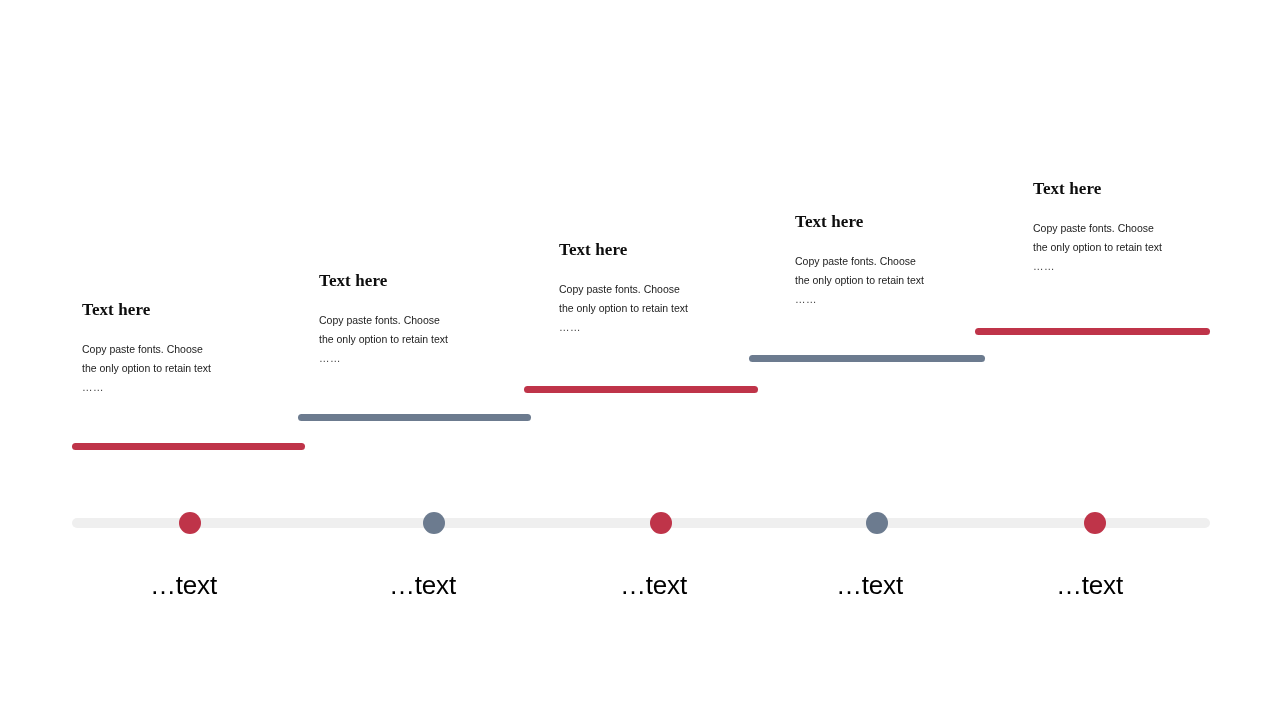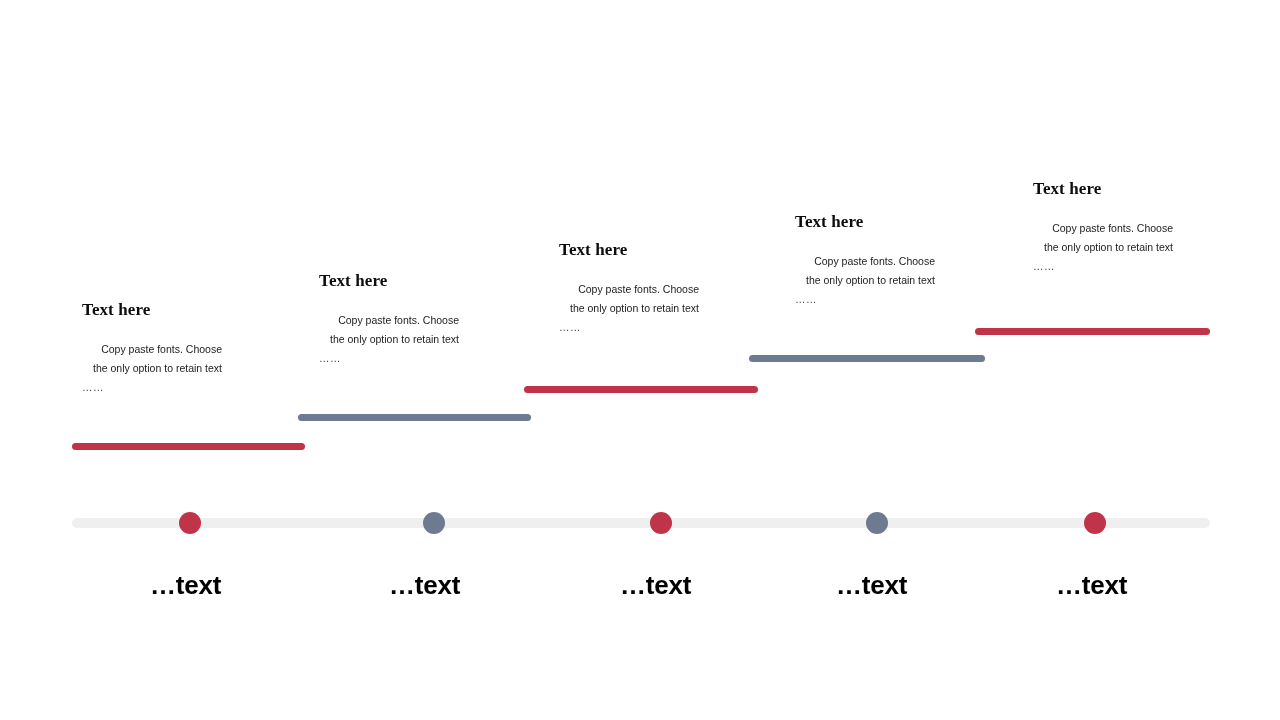--- a/index.html
+++ b/index.html
@@ -37,21 +37,20 @@
     white-space: nowrap;
   }
   .milestone-body {
     font-family: "Liberation Sans", sans-serif;
     font-size: 10.5px;
     font-weight: normal;
     color: #1c1c1c;
     line-height: 19px;
     margin: 0;
     width: 140px;
-    text-align: right;
   }
   .milestone-dots {
     font-family: "Liberation Sans", sans-serif;
     font-size: 10.5px;
     color: #3b3b3b;
     line-height: 19px;
     letter-spacing: 0.4px;
     margin: 0;
   }
 
@@ -75,21 +74,21 @@
     width: 22px;
     height: 22px;
     border-radius: 50%;
   }
 
   
   .axis-label {
     position: absolute;
     font-family: "Liberation Sans", sans-serif;
     font-size: 26px;
-    font-weight: bold;
+    font-weight: normal;
     color: #000000;
     white-space: nowrap;
     letter-spacing: -0.2px;
   }
 </style>
 </head>
 <body>
 
 <div id="stage">
 

